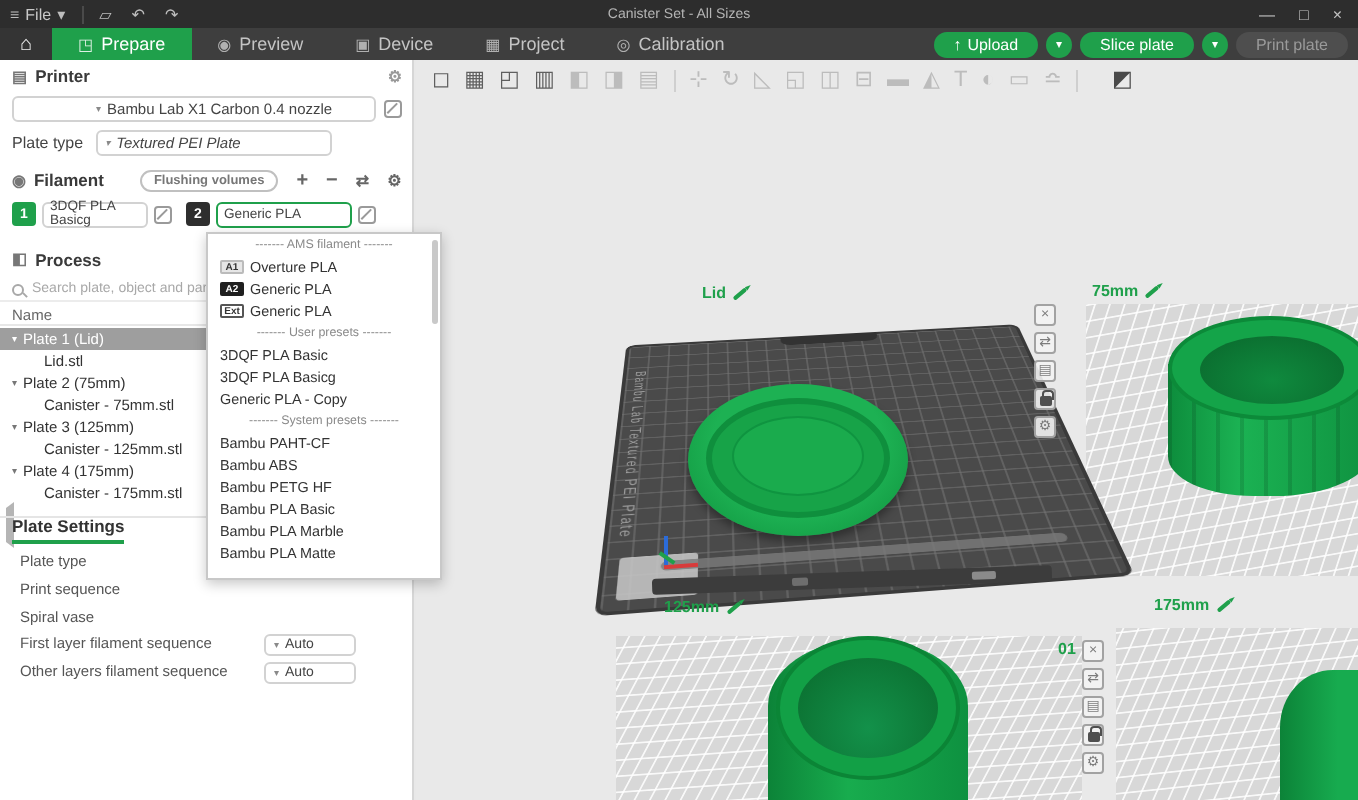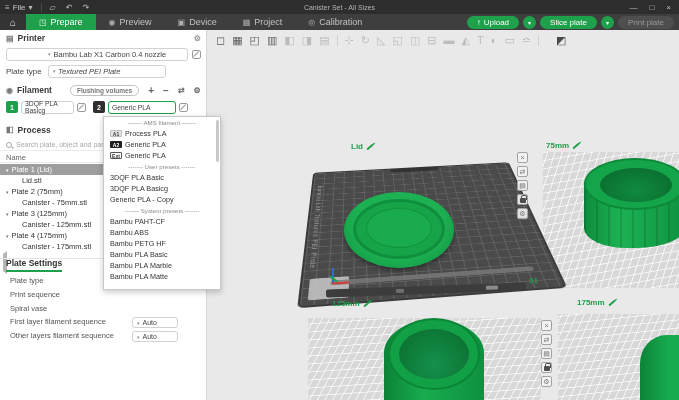--- a/index.html
+++ b/index.html
@@ -132,21 +132,21 @@
   .icon-pencil::after { content:''; position:absolute; right:-3px; top:0; width:0; height:0;
     border-top:1px solid transparent; border-bottom:1px solid transparent; border-left:3px solid #1fa04b; }
 
   .pstack { position:absolute; display:flex; flex-direction:column; gap:3px; z-index:6; }
   .pbtn { width:11px; height:11px; border:1px solid #a2a2a2; border-radius:2px; background:rgba(243,243,243,.9);
     color:#7c7c7c; font-size:7px; line-height:9px; text-align:center; display:flex; align-items:center; justify-content:center; }
   .icon-lock { width:6px; height:5px; background:#4f4f4f; border-radius:1px; position:relative; margin-top:2px; }
   .icon-lock::before { content:''; position:absolute; top:-3px; left:1px; width:4px; height:4px;
     border:1px solid #4f4f4f; border-bottom:none; border-radius:2px 2px 0 0; }
 
-  .plate-num { position:absolute; z-index:6; color:#1fa04b; font-size:8px; font-weight:bold; }
+  .plate-num { position:absolute; z-index:6; color:#1fa04b; font-size:8px; font-weight:bold;margin-top:44px; }
 
   .can75-body { position:absolute; left:376px; top:152px; width:102px; height:66px; z-index:2;
     background:linear-gradient(90deg,#0d8c3c,#1bb253 35%,#0f9240);
     border-radius:0 0 48% 42% / 0 0 34% 30%;
     background-image:repeating-linear-gradient(90deg, rgba(0,0,0,.12) 0 2px, transparent 2px 12px),
                      linear-gradient(90deg,#0d8c3c,#1bb253 35%,#0f9240); }
   .can75-top { position:absolute; left:376px; top:128px; width:102px; height:52px; border-radius:50%;
     background:#14a449; border:2px solid #0c8a39; z-index:3; }
   .can75-open { position:absolute; left:14px; top:8px; width:72px; height:34px; border-radius:50%;
     background:radial-gradient(ellipse at 50% 65%, #0f8a3e, #0a672c); }
@@ -349,21 +349,21 @@
     </div>
   </div>
 </div>
 
 <div class="dropdown">
   <div class="ditem dsep">
       <span>------- AMS filament -------</span>
     </div>
   <div class="ditem">
     <span class="badge light">A1</span>
-    <span>Process PLA</span>
+    <span>Overture PLA</span>
   </div>
   <div class="ditem">
     <span class="badge dark">A2</span>
     <span>Generic PLA</span>
   </div>
   <div class="ditem">
     <span class="badge outline">Ext</span>
     <span>Generic PLA</span>
   </div>
   <div class="ditem dsep">

